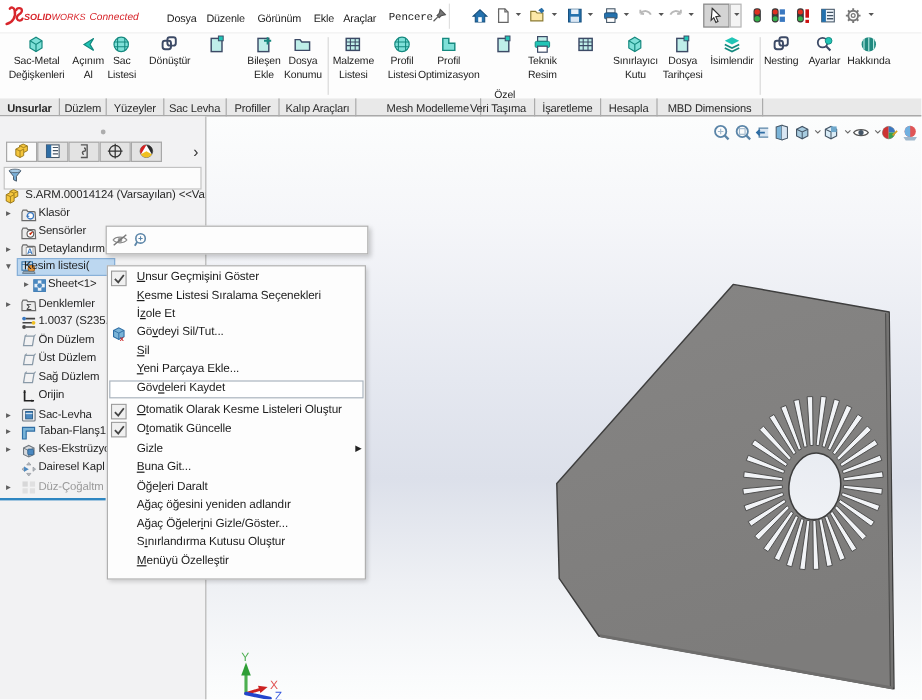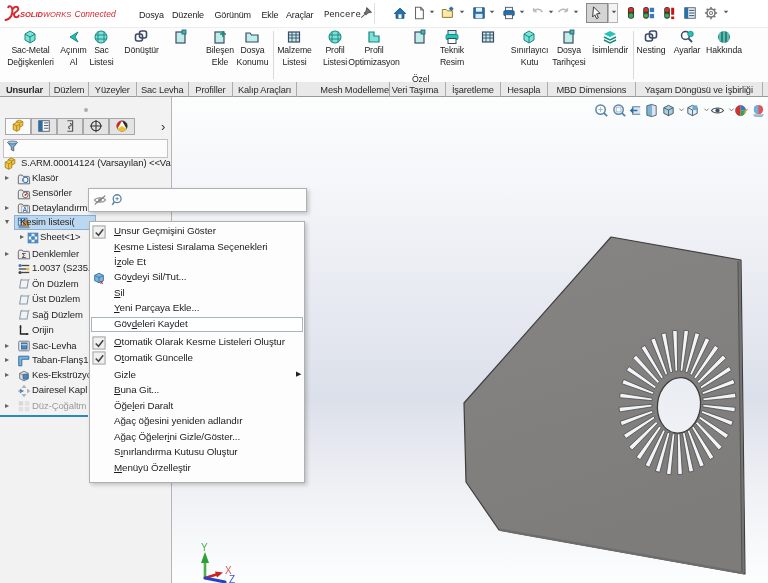--- a/index.html
+++ b/index.html
@@ -263,26 +263,25 @@
 <div class="rlbl" style="left:679.0px;top:43.5px;width:90px;">Hakkında</div>
 <div class="ribsep" style="left:272.5px;top:31px;height:48px;"></div>
 <div class="ribsep" style="left:633.0px;top:31px;height:48px;"></div>
 <div class="abs" style="left:0;top:82px;width:768px;height:15px;background:#e9e9e9;border-bottom:1px solid #999;"></div>
 <div class="ctab" style="left:0.0px;width:50.0px;text-align:center;line-height:16px;font-weight:bold;">Unsurlar</div>
 <div class="ctab" style="left:50.0px;width:39.0px;text-align:center;line-height:16px;">Düzlem</div>
 <div class="ctab" style="left:89.0px;width:47.7px;text-align:center;line-height:16px;">Yüzeyler</div>
 <div class="ctab" style="left:136.7px;width:52.0px;text-align:center;line-height:16px;">Sac Levha</div>
 <div class="ctab" style="left:188.7px;width:44.5px;text-align:center;line-height:16px;">Profiller</div>
 <div class="ctab" style="left:233.2px;width:63.8px;text-align:center;line-height:16px;">Kalıp Araçları</div>
-<div class="ctab" style="left:302px;width:88.0px;text-align:right;line-height:16px;">Mesh Modelleme</div>
+<div class="ctab" style="left:313px;width:88.0px;text-align:center;line-height:16px;">Mesh Modelleme</div>
 <div class="ctab" style="left:385.0px;width:61.0px;text-align:center;line-height:16px;">Veri Taşıma</div>
 <div class="ctab" style="left:446.0px;width:54.7px;text-align:center;line-height:16px;">İşaretleme</div>
 <div class="ctab" style="left:500.7px;width:47.3px;text-align:center;line-height:16px;">Hesapla</div>
 <div class="ctab" style="left:548.0px;width:87.6px;text-align:center;line-height:16px;">MBD Dimensions</div>
-<div class="ctab" style="left:635.6px;width:127.4px;text-align:center;line-height:16px;">Yaşam Döngüsü ve İşbirliği</div>
 <svg class="abs" style="left:594px;top:103px;" width="15" height="15" viewBox="0 0 16 16">
       <circle cx="7" cy="7" r="5" fill="none" stroke="#5b85a8" stroke-width="1.6"></circle>
       <line x1="10.5" y1="10.5" x2="14" y2="14" stroke="#5b85a8" stroke-width="2"></line>
       <path d="M4.5 7 L9.5 7 M7 4.5 L7 9.5" stroke="#9fb8cc" stroke-width="1"></path>
     </svg>
 <svg class="abs" style="left:612px;top:103px;" width="15" height="15" viewBox="0 0 16 16">
       <circle cx="7" cy="7" r="5" fill="none" stroke="#5b85a8" stroke-width="1.6"></circle>
       <line x1="10.5" y1="10.5" x2="14" y2="14" stroke="#5b85a8" stroke-width="2"></line>
       <rect x="4.5" y="4.5" width="5" height="5" fill="none" stroke="#9fb8cc" stroke-width="1"></rect>
     </svg>

